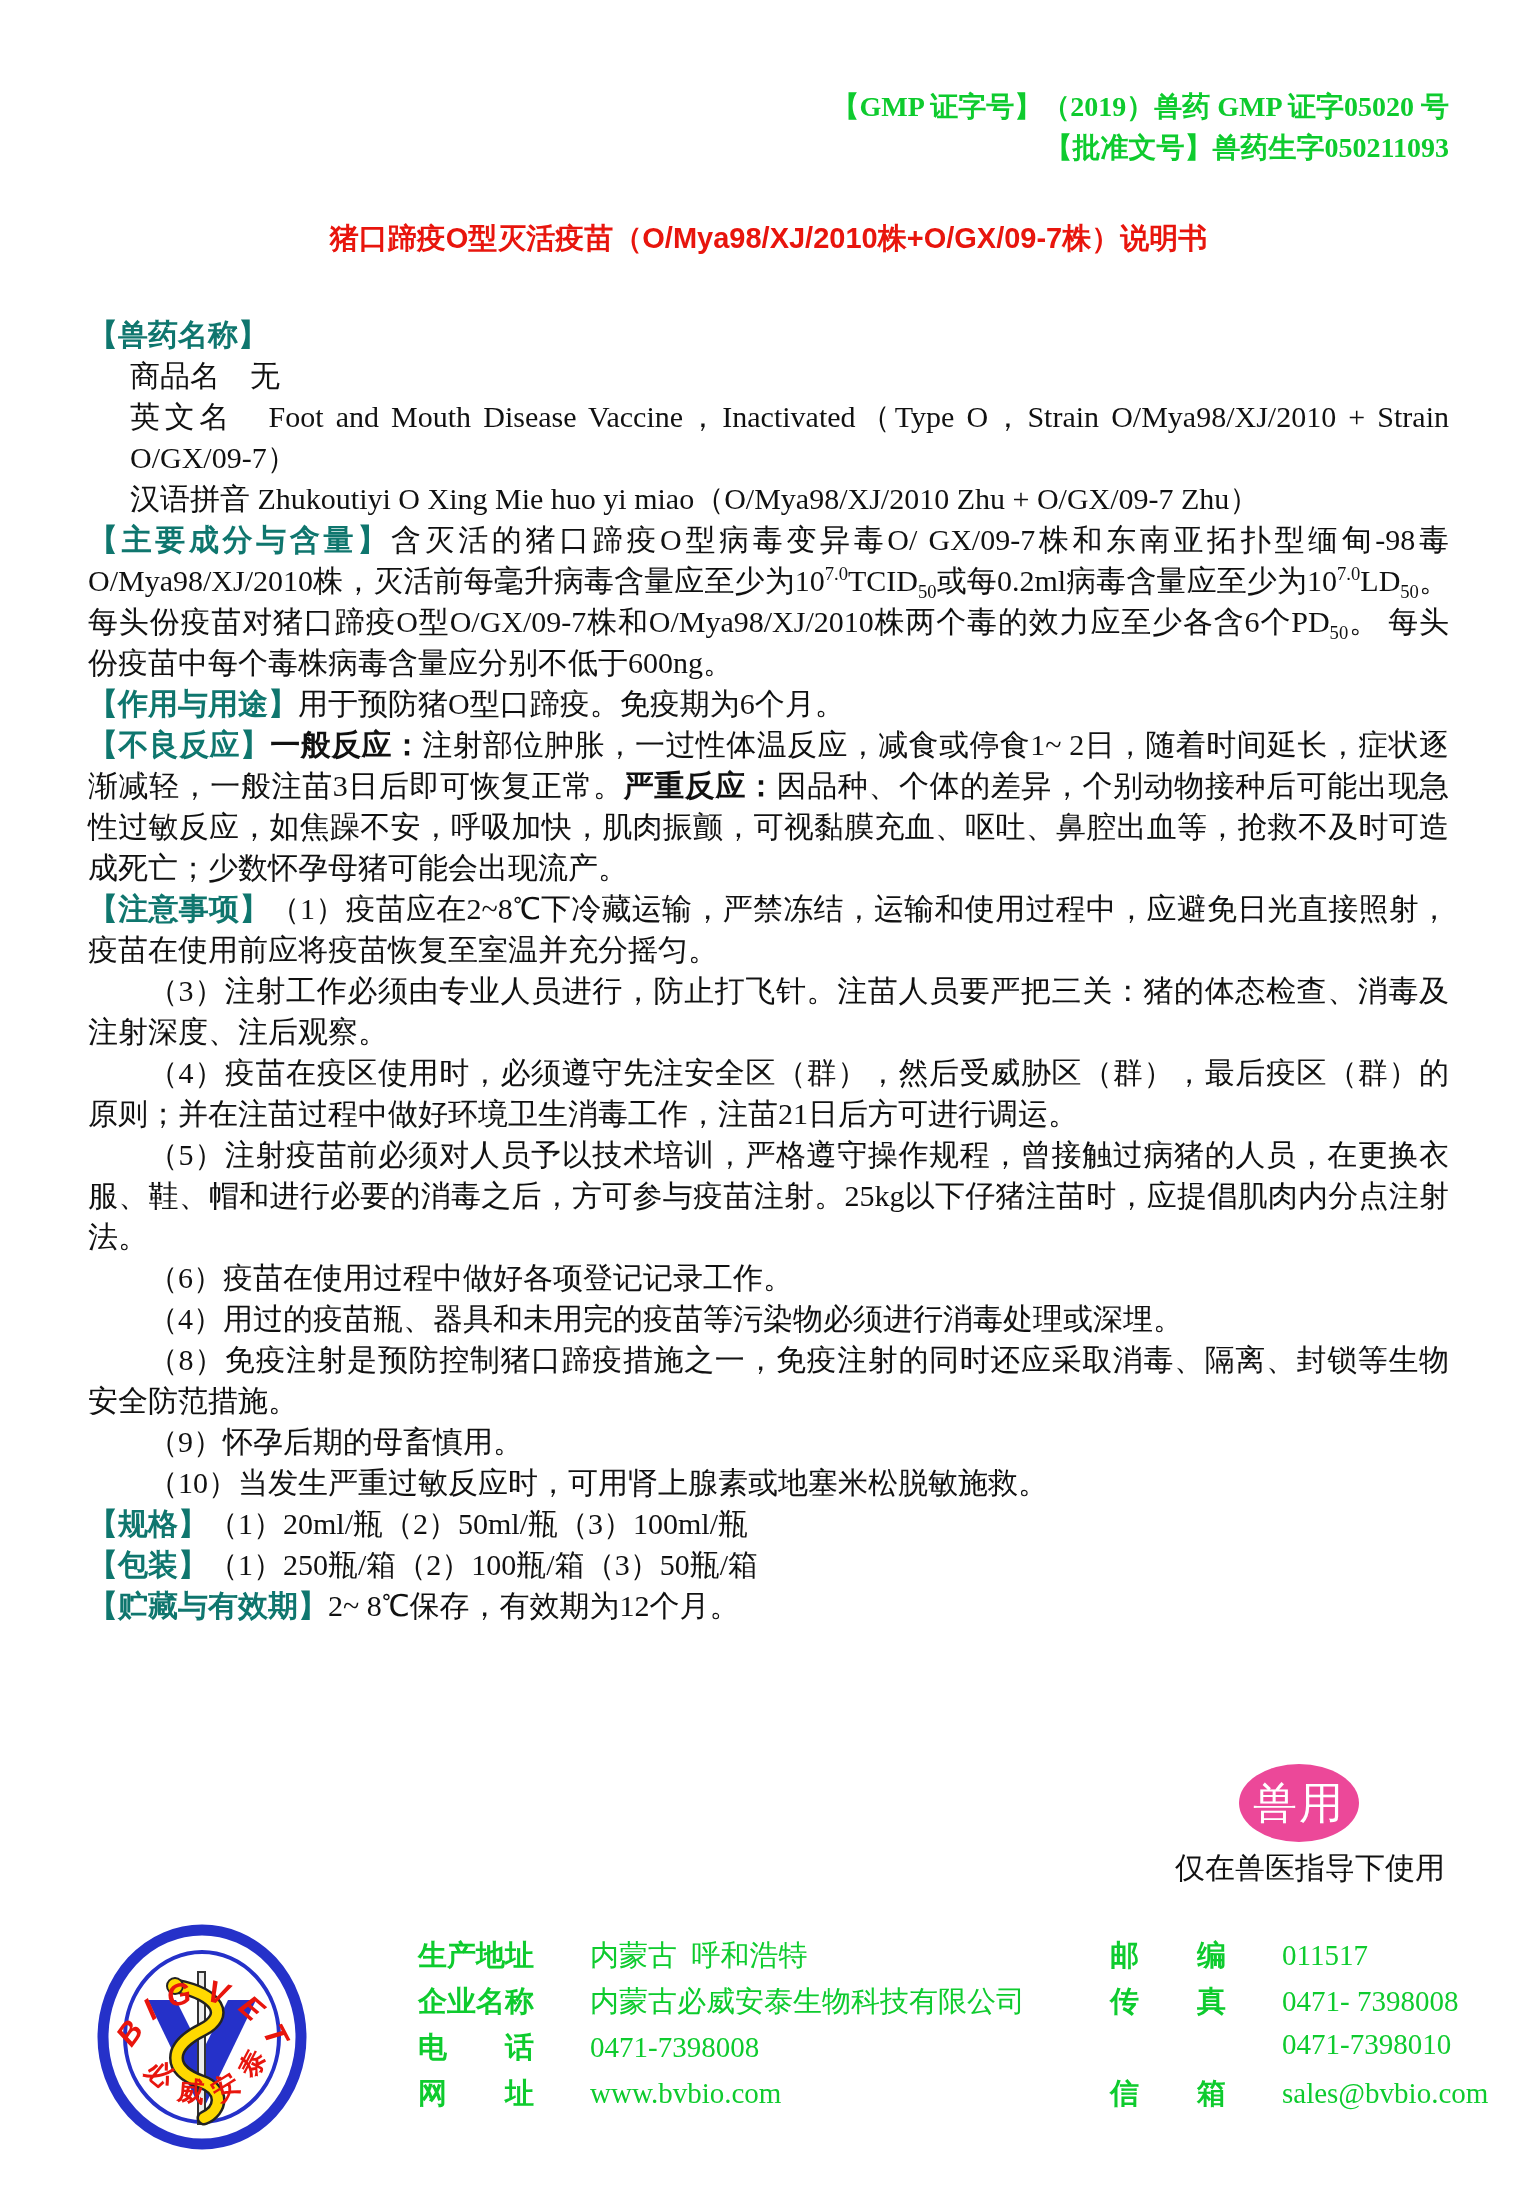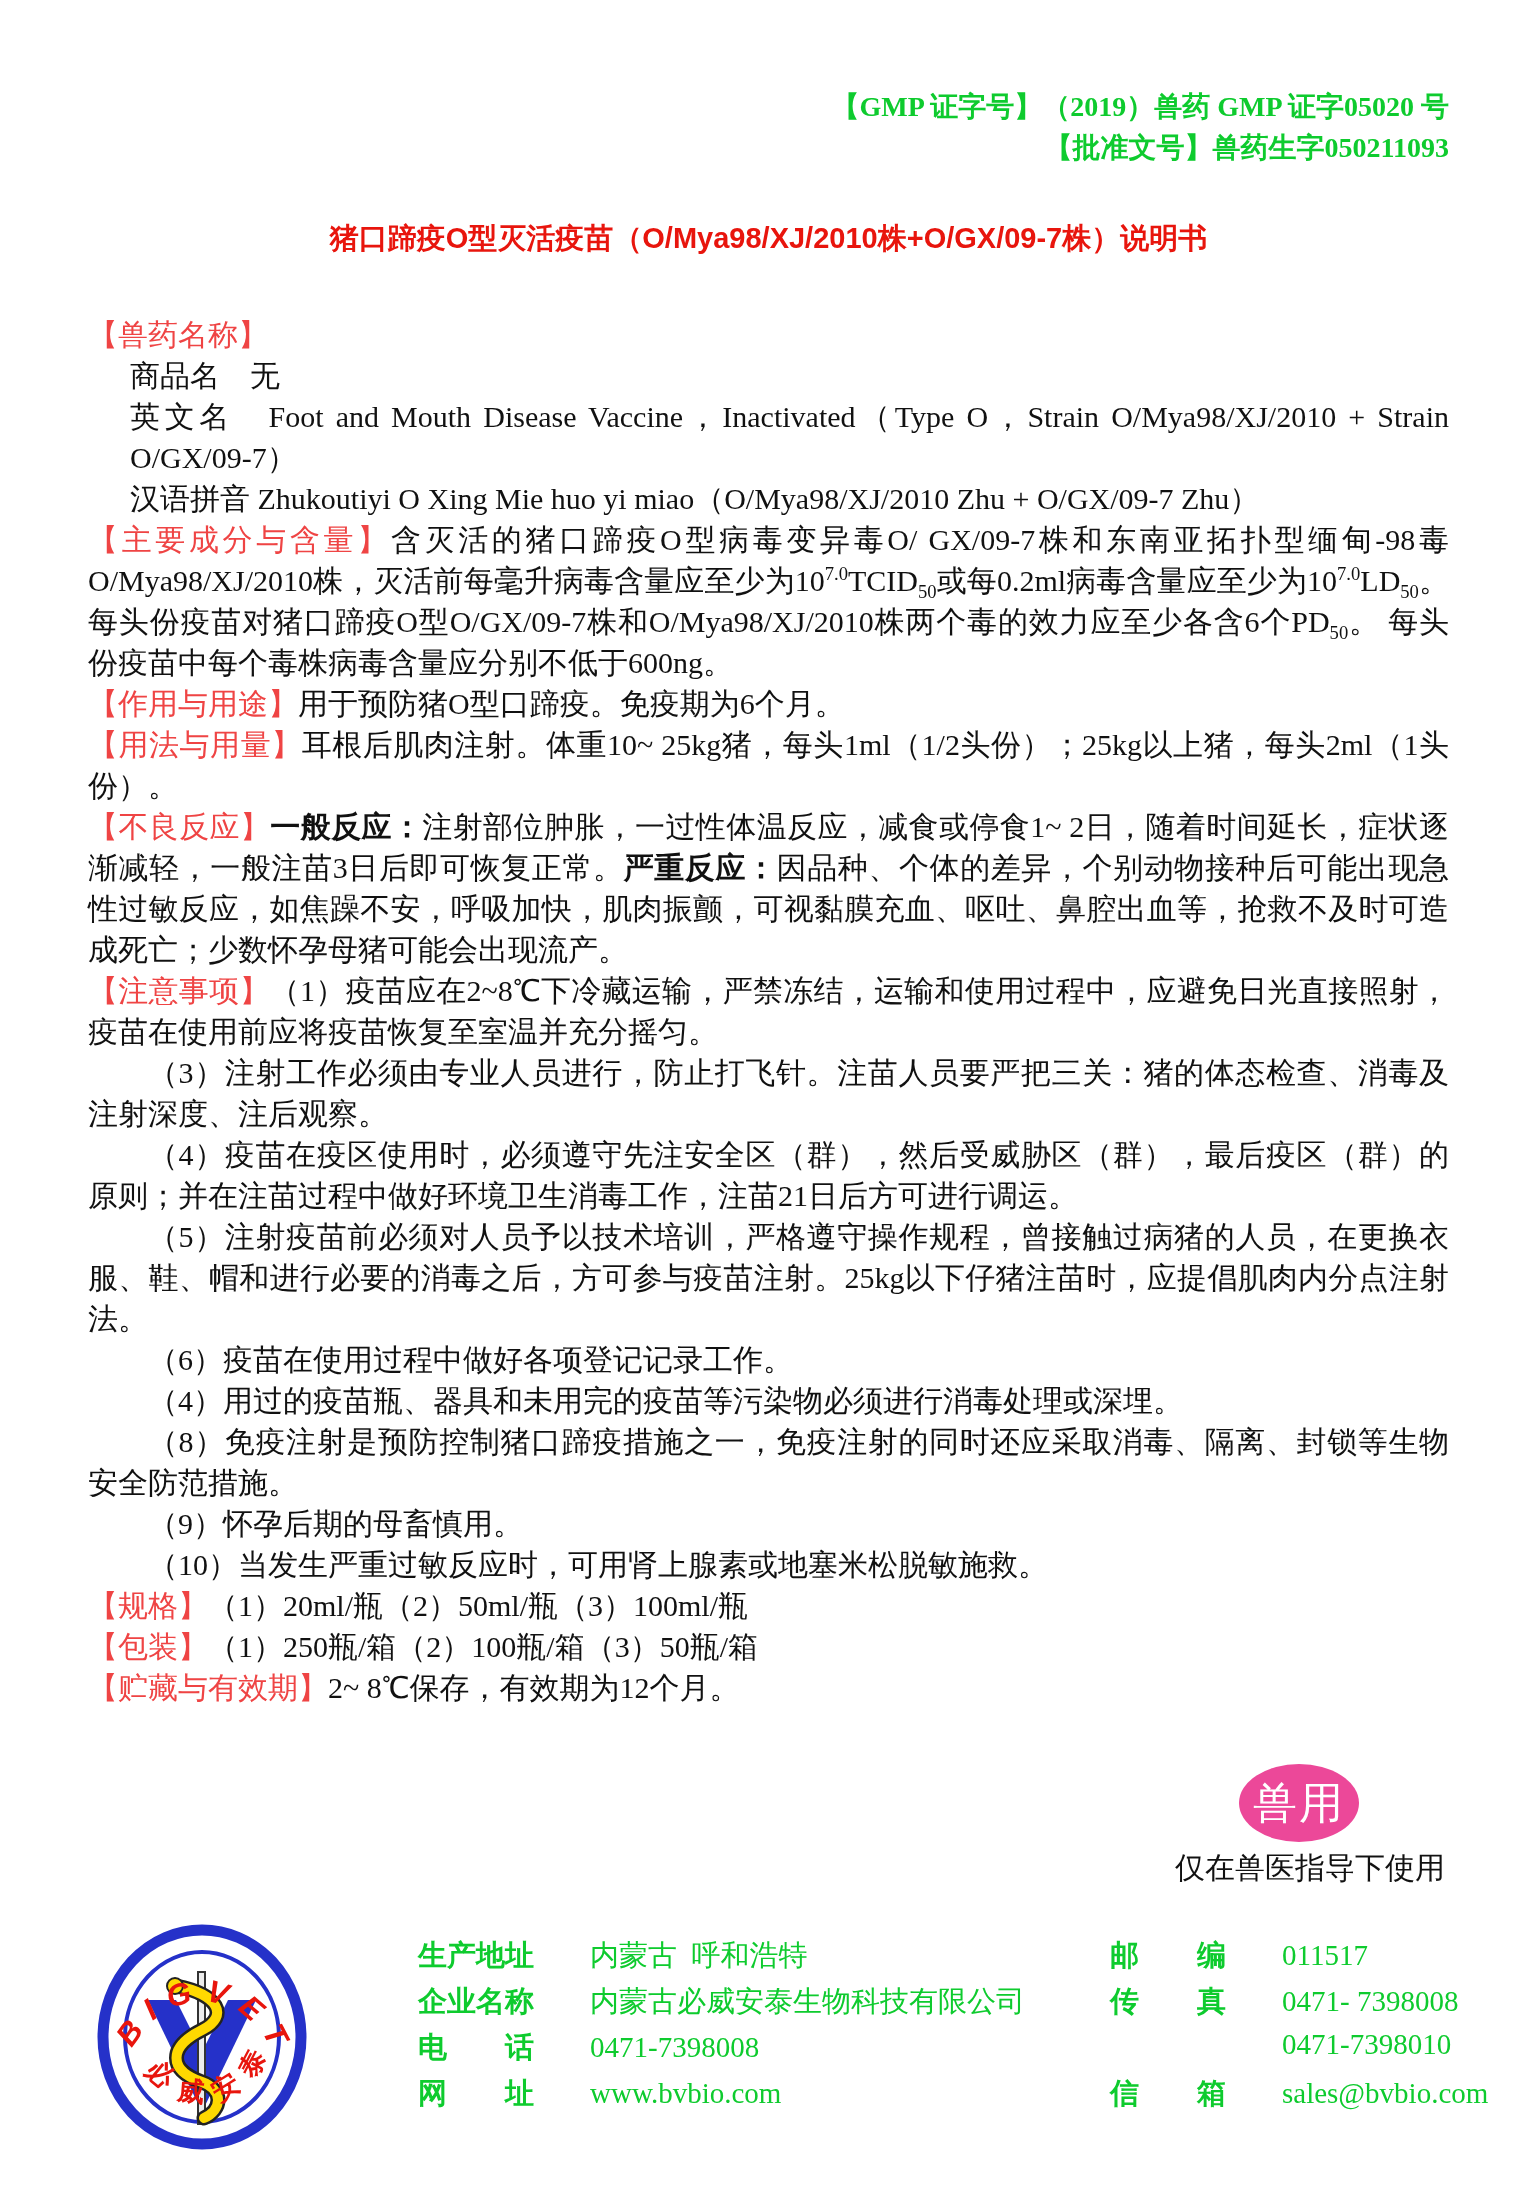--- a/index.html
+++ b/index.html
@@ -39,23 +39,23 @@
   
   .body-text{margin-top:58px;text-align:justify;}
   .body-text p{
     margin:0;
     font-size:30px;
     line-height:41px;
   }
   .p-sub{margin-left:42px !important;}
   .p-ind{text-indent:2em;}
   .sec-label{
-    color:#ef4444;
-    font-family:"Liberation Sans", sans-serif;
-    font-weight:normal;
+    color:#0f766e;
+    font-family:"Liberation Sans", sans-serif;
+    font-weight:bold;
   }
   .bold-run{
     font-weight:bold;
     font-family:"Liberation Sans", sans-serif;
   }
   sup,sub{font-size:0.62em;line-height:0;}
   
   .vet-badge{
     position:absolute;
     right:176px;top:1764px;
@@ -106,21 +106,20 @@
 
     <h1 class="doc-title">猪口蹄疫O型灭活疫苗（O/Mya98/XJ/2010株+O/GX/09-7株）说明书</h1>
 
     <div class="body-text">
         <p class=""><span class="sec-label">【兽药名称】</span></p>
         <p class="p-sub"><span>商品名　无</span></p>
         <p class="p-sub"><span>英文名　Foot and Mouth Disease Vaccine，Inactivated（Type O，Strain O/Mya98/XJ/2010 + Strain O/GX/09-7）</span></p>
         <p class="p-sub"><span>汉语拼音 Zhukoutiyi O Xing Mie huo yi miao（O/Mya98/XJ/2010 Zhu + O/GX/09-7 Zhu）</span></p>
         <p class=""><span class="sec-label">【主要成分与含量】</span><span>含灭活的猪口蹄疫O型病毒变异毒O/ GX/09-7株和东南亚拓扑型缅甸-98毒O/Mya98/XJ/2010株，灭活前每毫升病毒含量应至少为10</span><sup>7.0</sup><span>TCID</span><sub>50</sub><span>或每0.2ml病毒含量应至少为10</span><sup>7.0</sup><span>LD</span><sub>50</sub><span>。每头份疫苗对猪口蹄疫O型O/GX/09-7株和O/Mya98/XJ/2010株两个毒的效力应至少各含6个PD</span><sub>50</sub><span>。 每头份疫苗中每个毒株病毒含量应分别不低于600ng。</span></p>
         <p class=""><span class="sec-label">【作用与用途】</span><span>用于预防猪O型口蹄疫。免疫期为6个月。</span></p>
-        <p class=""><span class="sec-label">【用法与用量】</span><span>耳根后肌肉注射。体重10~ 25kg猪，每头1ml（1/2头份）；25kg以上猪，每头2ml（1头份）。</span></p>
         <p class=""><span class="sec-label">【不良反应】</span><span class="bold-run">一般反应：</span><span>注射部位肿胀，一过性体温反应，减食或停食1~ 2日，随着时间延长，症状逐渐减轻，一般注苗3日后即可恢复正常。</span><span class="bold-run">严重反应：</span><span>因品种、个体的差异，个别动物接种后可能出现急性过敏反应，如焦躁不安，呼吸加快，肌肉振颤，可视黏膜充血、呕吐、鼻腔出血等，抢救不及时可造成死亡；少数怀孕母猪可能会出现流产。</span></p>
         <p class=""><span class="sec-label">【注意事项】</span><span>（1）疫苗应在2~8℃下冷藏运输，严禁冻结，运输和使用过程中，应避免日光直接照射，疫苗在使用前应将疫苗恢复至室温并充分摇匀。</span></p>
         <p class="p-ind"><span>（3）注射工作必须由专业人员进行，防止打飞针。注苗人员要严把三关：猪的体态检查、消毒及注射深度、注后观察。</span></p>
         <p class="p-ind"><span>（4）疫苗在疫区使用时，必须遵守先注安全区（群），然后受威胁区（群），最后疫区（群）的原则；并在注苗过程中做好环境卫生消毒工作，注苗21日后方可进行调运。</span></p>
         <p class="p-ind"><span>（5）注射疫苗前必须对人员予以技术培训，严格遵守操作规程，曾接触过病猪的人员，在更换衣服、鞋、帽和进行必要的消毒之后，方可参与疫苗注射。25kg以下仔猪注苗时，应提倡肌肉内分点注射法。</span></p>
         <p class="p-ind"><span>（6）疫苗在使用过程中做好各项登记记录工作。</span></p>
         <p class="p-ind"><span>（4）用过的疫苗瓶、器具和未用完的疫苗等污染物必须进行消毒处理或深埋。</span></p>
         <p class="p-ind"><span>（8）免疫注射是预防控制猪口蹄疫措施之一，免疫注射的同时还应采取消毒、隔离、封锁等生物安全防范措施。</span></p>
         <p class="p-ind"><span>（9）怀孕后期的母畜慎用。</span></p>
         <p class="p-ind"><span>（10）当发生严重过敏反应时，可用肾上腺素或地塞米松脱敏施救。</span></p>

